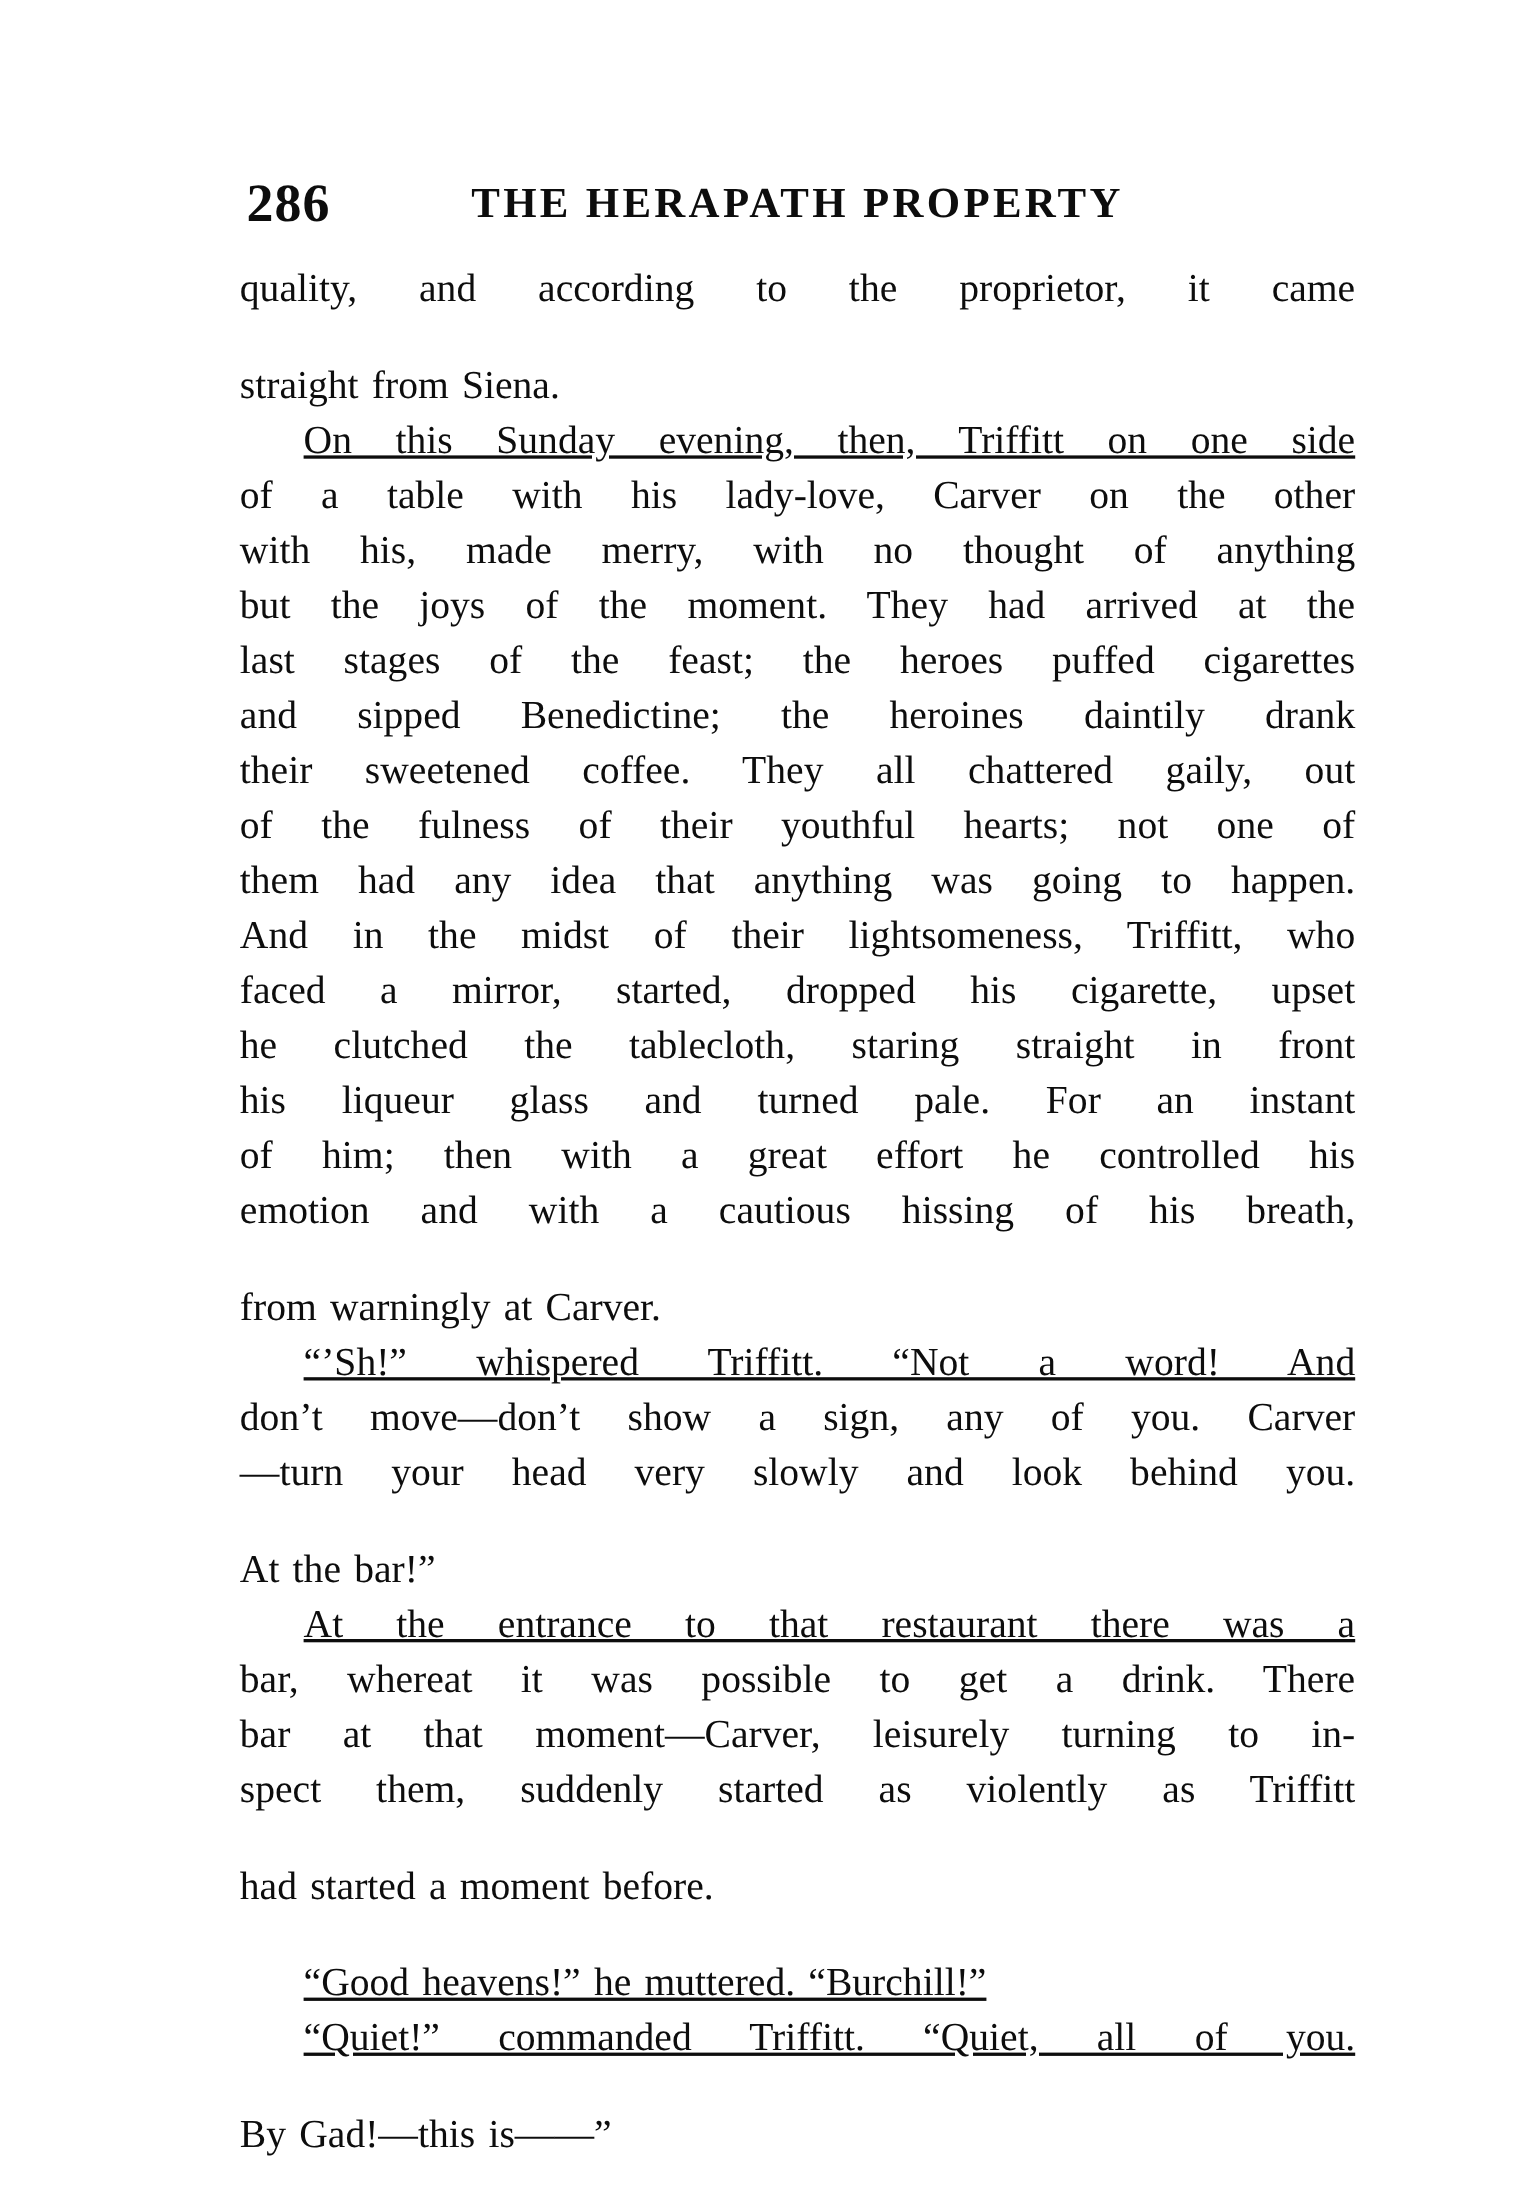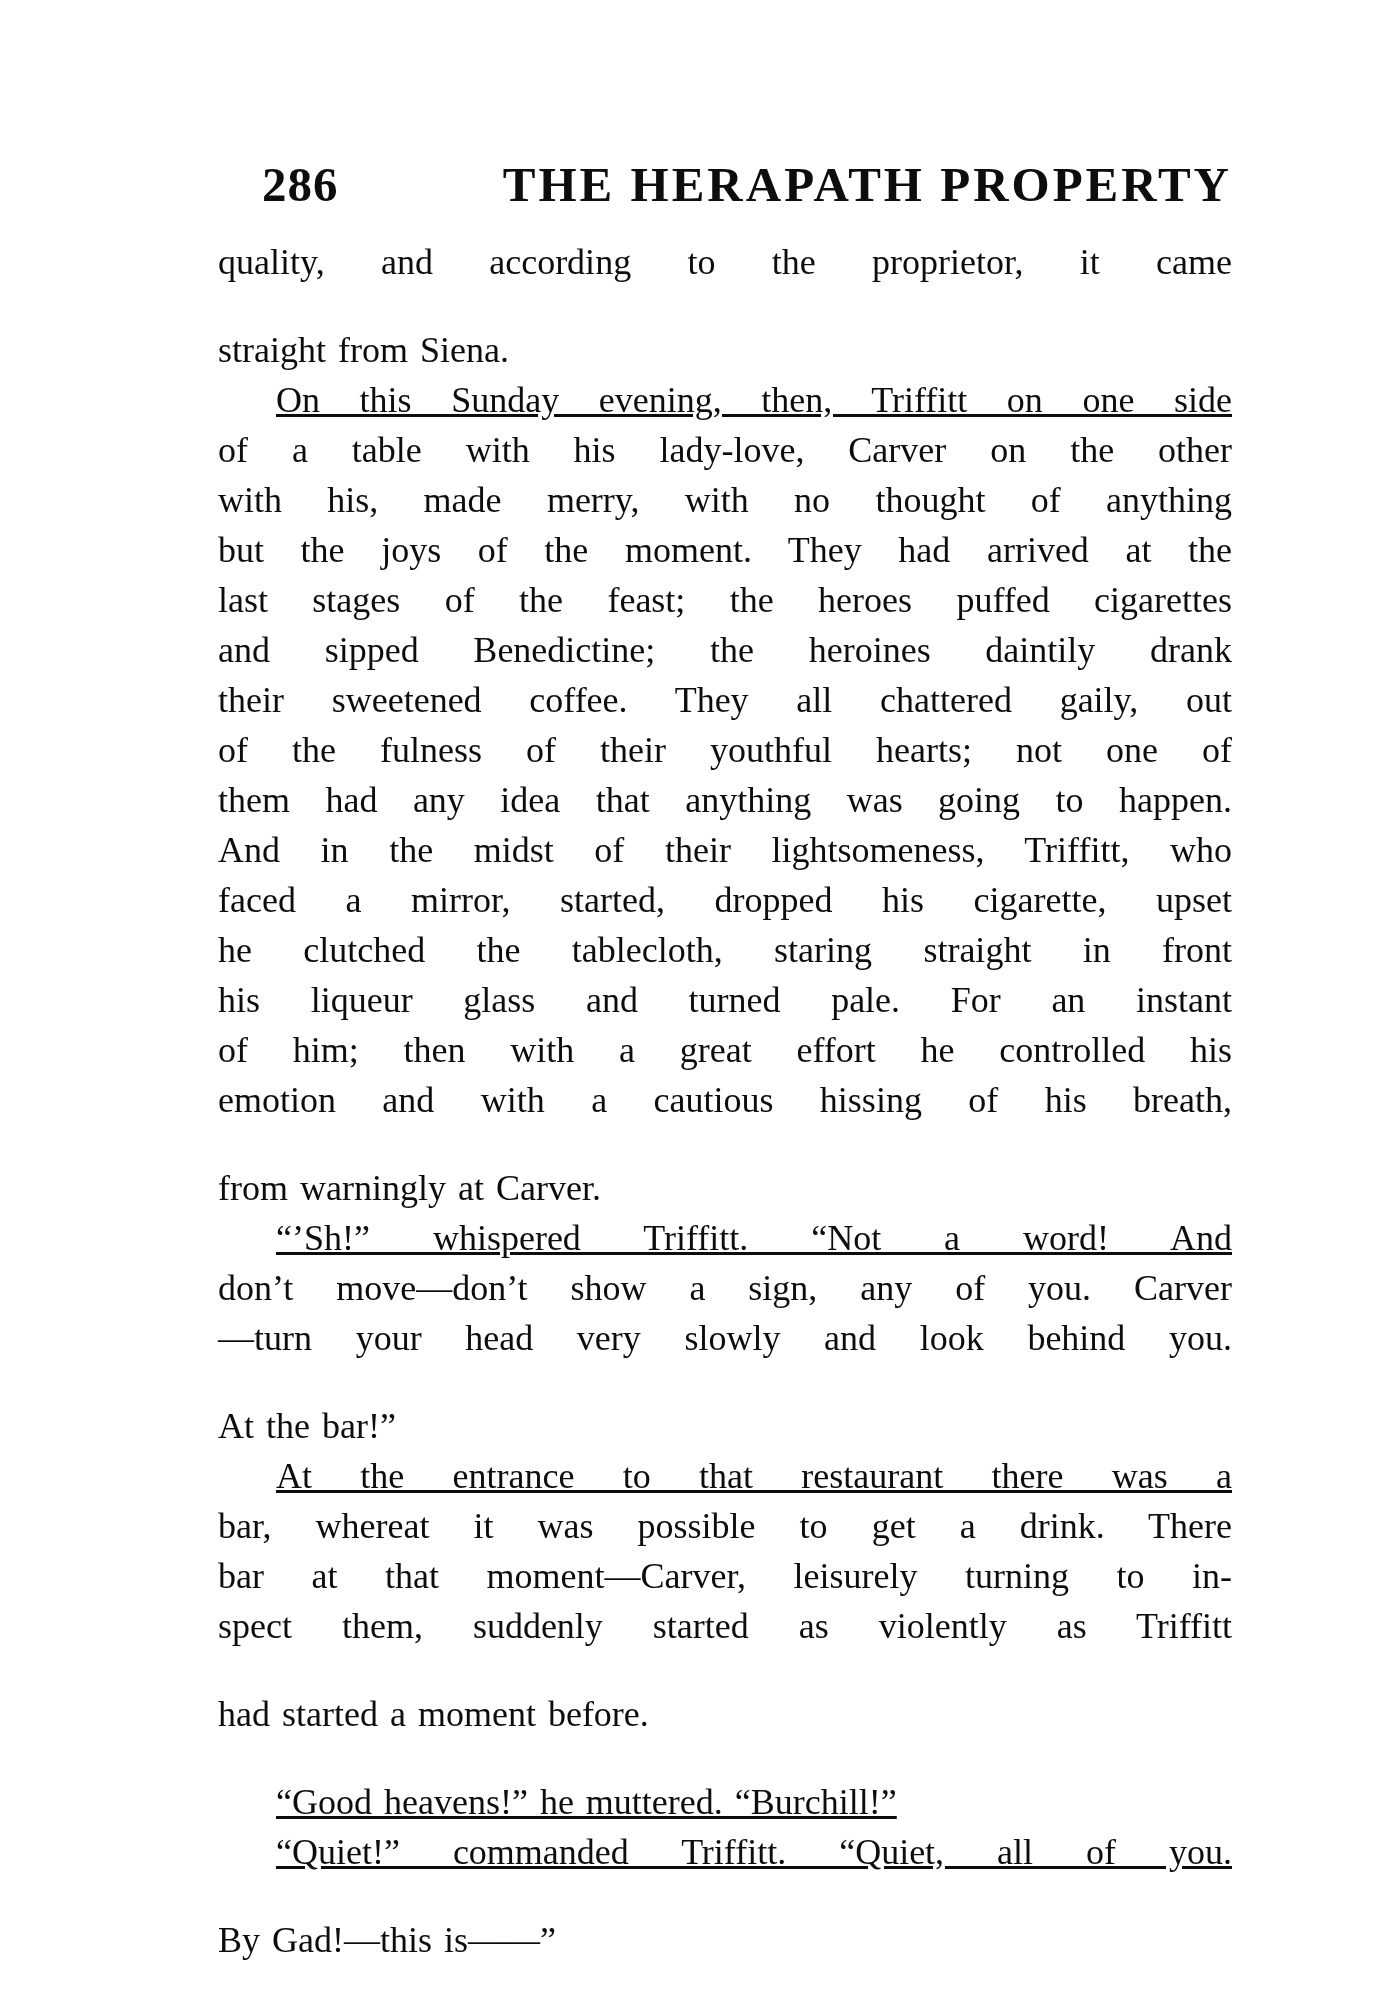--- a/index.html
+++ b/index.html
@@ -14,35 +14,34 @@
   }
   .content {
     position: absolute;
     left: 218px;
     top: 159px;
     width: 1014px;
   }
   .running-head {
     position: relative;
     height: 52px;
-    margin-left: 38px;
   }
   .page-num {
     position: absolute;
     left: 6px;
     top: 0;
     font-size: 49px;
     line-height: 52px;
     font-weight: 700;
     letter-spacing: 1px;
   }
   .title {
     display: block;
-    text-align: right;
-    font-size: 49px;
+    text-align: center;
+    font-size: 39px;
     line-height: 52px;
     font-weight: 700;
     letter-spacing: 3px;
     white-space: nowrap;
   }
   .body-text {
     margin-top: 26px;
   }
   .line {
     font-size: 36px;

